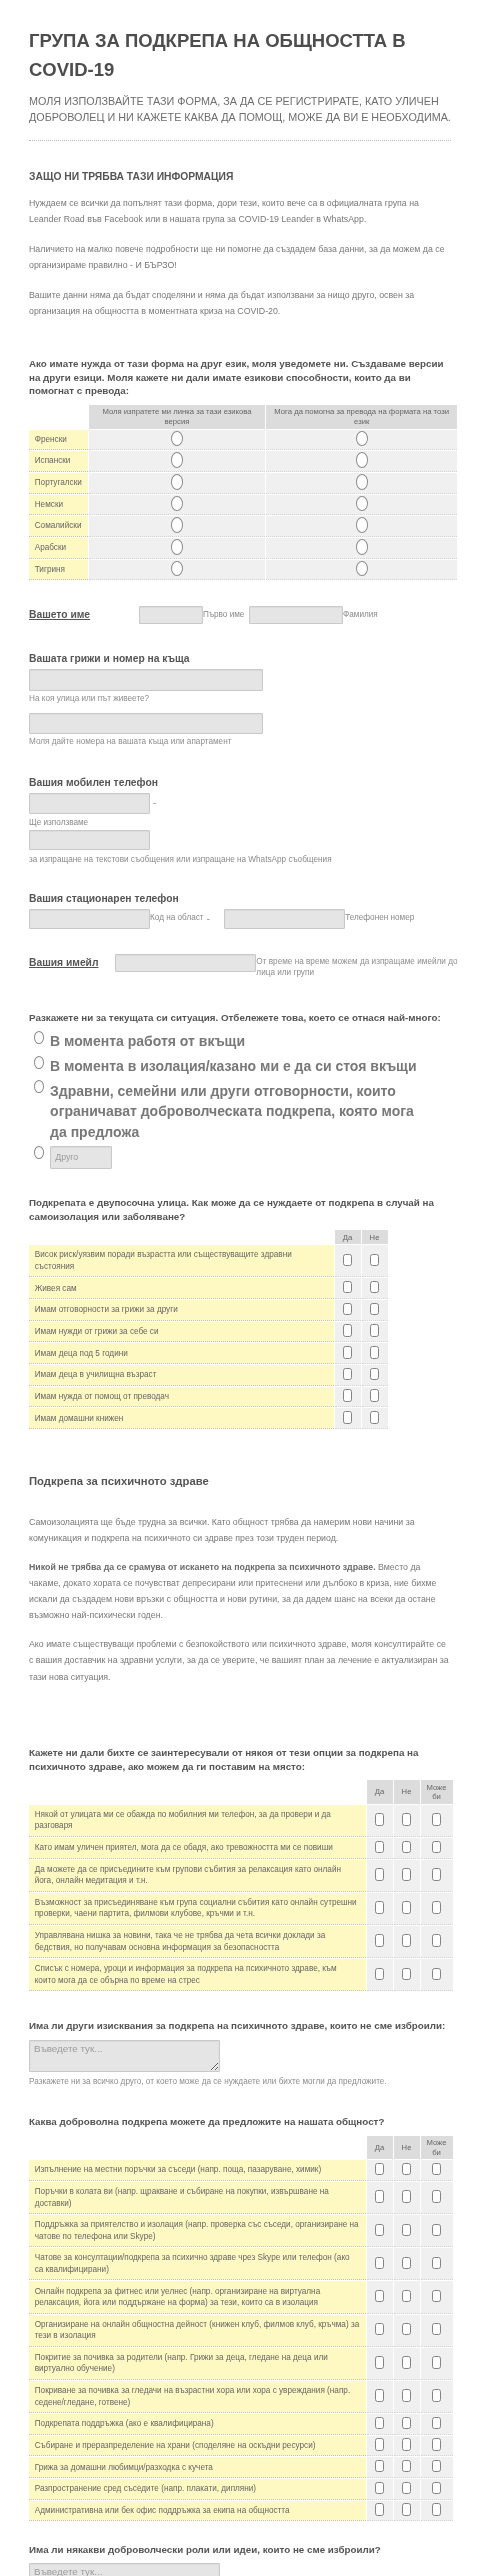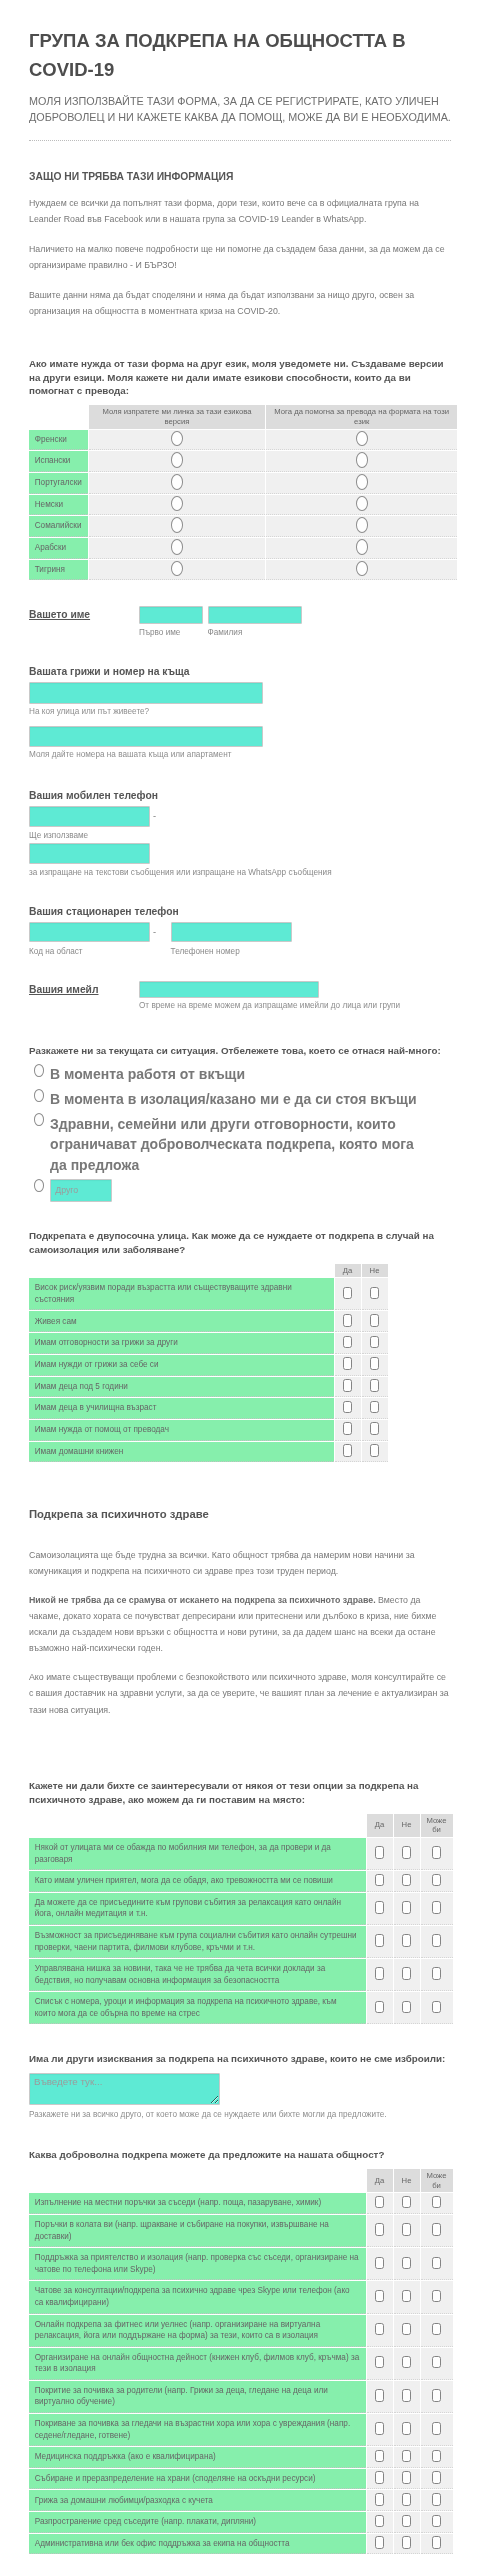--- a/index.html
+++ b/index.html
@@ -13,48 +13,48 @@
 
   
   .h2{font-size:10.3px;font-weight:bold;color:#555;margin:30px 0 0 0;line-height:1.2;}
   .para{font-size:8.8px;line-height:1.8;max-width:422px;margin:12.4px 0 0 0;color:#787878;}
   .para.tight{margin-top:14.4px;}
   .question{font-size:9.8px;font-weight:bold;color:#555;line-height:1.4;max-width:417px;margin:27px 0 0 0;}
   .hint{font-size:8.2px;color:#8e8e8e;margin:3.1px 0 0 0;line-height:1.3;}
   b.inline{color:#6b6b6b;}
 
   
-  .tbox{border:0.5px solid #c9c9c9;border-radius:1px;background:#5eead4;box-shadow:inset 0 0.5px 1px rgba(0,0,0,.08);font-family:"Liberation Sans",sans-serif;font-size:8.2px;color:#666;padding:2.1px 4.1px;}
+  .tbox{border:0.5px solid #c9c9c9;border-radius:1px;background:#e5e5e5;box-shadow:inset 0 0.5px 1px rgba(0,0,0,.08);font-family:"Liberation Sans",sans-serif;font-size:8.2px;color:#666;padding:2.1px 4.1px;}
   textarea.tbox{resize:both;}
   .tbox::placeholder{color:#9b9b9b;font-size:9.8px;}
   input.small::placeholder{font-size:8.8px;}
 
   
   .lrow{display:flex;margin-top:25px;align-items:flex-start;}
   .lrow .llabel{width:110px;font-size:10.3px;font-weight:bold;color:#555;padding-top:3.1px;text-decoration:underline;}
   .sublabel{font-size:8.2px;color:#8a8a8a;margin-top:4.1px;}
-  .fieldcol{display:flex;flex-direction:column;}
+  .fieldcol{display:flex;flex-direction:row;}
   .hpair{display:flex;gap:4.6px;}
 
   .fblock{margin-top:29px;}
   .fblock .flabel{font-size:10.3px;font-weight:bold;color:#555;margin:0 0 5.2px 0;}
   .dash{font-size:9.3px;color:#777;margin:0 3.1px;align-self:center;}
 
   
   .radiolist{margin-top:5.2px;}
   .radiorow{display:flex;align-items:flex-start;margin-top:3.1px;min-height:15.5px;}
   .rdo{width:10.3px;height:13px;border:1px solid #8d8d8d;border-radius:50%;background:#fdfdfd;display:inline-block;flex:none;margin:1px 6.2px 0 4.6px;}
   .radiorow .opttext{font-size:14px;line-height:1.45;color:#787878;max-width:371px;padding-top:1.5px;font-weight:bold;}
   .otherbox{width:62px;height:23px;margin-top:1px;}
 
   
   table.grid{border-collapse:separate;border-spacing:1.5px 1px;margin:6.2px 0 0 -1.5px;}
   table.grid th{background:#dcdcdc;font-weight:normal;color:#666;font-size:7.7px;text-align:center;vertical-align:middle;padding:2.1px 3.1px;line-height:1.25;}
   table.grid th.corner{background:#fff;}
-  table.grid td.rlabel{background:#86efac;color:#666;font-size:8.2px;padding:4.1px 6.2px;vertical-align:middle;line-height:1.4;border-bottom:0.5px dotted #c2c2c2;}
+  table.grid td.rlabel{background:#fef9c3;color:#666;font-size:8.2px;padding:4.1px 6.2px;vertical-align:middle;line-height:1.4;border-bottom:0.5px dotted #c2c2c2;}
   table.grid td.ctrl{background:#f0f0f0;text-align:center;vertical-align:middle;border-bottom:0.5px dotted #d5d5d5;}
   .cbx{width:9.3px;height:12.4px;border:1px solid #848484;border-radius:2.6px;background:#fefefe;display:inline-block;}
   .rdo-cell{width:12px;height:15.5px;border:1px solid #8d8d8d;border-radius:50%;background:#fefefe;display:inline-block;}
 </style>
 </head>
 <body>
 
 <div class="page">
 
   <h1 class="form-title">ГРУПА ЗА ПОДКРЕПА НА ОБЩНОСТТА В COVID-19</h1>
@@ -377,21 +377,21 @@
           <td class="ctrl"><span class="cbx"></span></td>
           <td class="ctrl"><span class="cbx"></span></td>
         </tr>
         <tr>
           <td class="rlabel">Покриване за почивка за гледачи на възрастни хора или хора с увреждания (напр. седене/гледане, готвене)</td>
           <td class="ctrl"><span class="cbx"></span></td>
           <td class="ctrl"><span class="cbx"></span></td>
           <td class="ctrl"><span class="cbx"></span></td>
         </tr>
         <tr>
-          <td class="rlabel">Медицинска поддръжка (ако е квалифицирана)</td>
+          <td class="rlabel">Подкрепата поддръжка (ако е квалифицирана)</td>
           <td class="ctrl"><span class="cbx"></span></td>
           <td class="ctrl"><span class="cbx"></span></td>
           <td class="ctrl"><span class="cbx"></span></td>
         </tr>
         <tr>
           <td class="rlabel">Събиране и преразпределение на храни (споделяне на оскъдни ресурси)</td>
           <td class="ctrl"><span class="cbx"></span></td>
           <td class="ctrl"><span class="cbx"></span></td>
           <td class="ctrl"><span class="cbx"></span></td>
         </tr>

